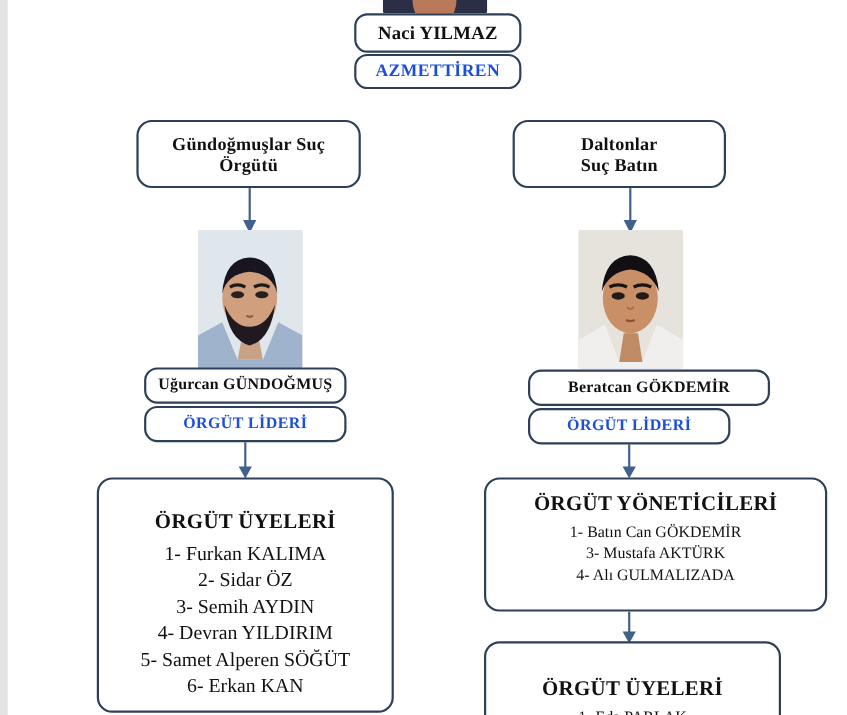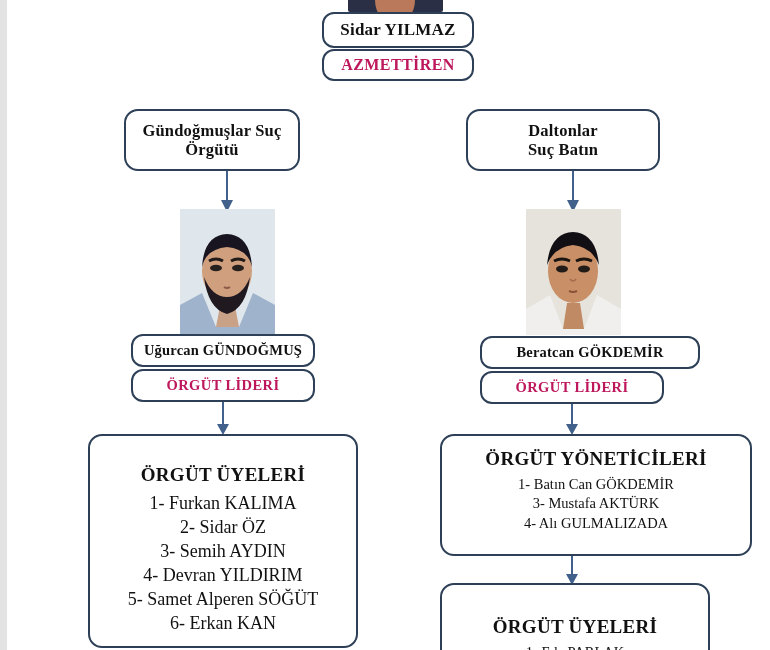--- a/index.html
+++ b/index.html
@@ -44,21 +44,21 @@
     color: #111111;
   }
   .node.tight { border-radius: 12px; }
 
   .name-line {
     font-weight: bold;
     letter-spacing: 0.2px;
     line-height: 1.18;
   }
   .role-line {
-    color: #be185d;
+    color: #1d4ed8;
     font-weight: bold;
     letter-spacing: 0.4px;
   }
   .heading {
     font-weight: bold;
     letter-spacing: 0.3px;
   }
   .member {
     line-height: 1.33;
     white-space: nowrap;
@@ -93,28 +93,28 @@
 
   <div class="photo" style="left:348px; top:-30px; width:95px; height:42px; border-radius:2px;">
     <svg width="95" height="42" viewBox="0 0 95 42" aria-hidden="true">
       <rect x="0" y="0" width="95" height="42" fill="#2b2f45"></rect>
       <ellipse cx="47" cy="30" rx="20" ry="24" fill="#b9795a"></ellipse>
       <path d="M27 26 Q47 2 67 26 Q57 16 47 16 Q37 16 27 26 Z" fill="#1d1b24"></path>
     </svg>
   </div>
 
   <div class="node tight" style="left:322px; top:12px; width:152px; height:36px; font-size:17px;">
-    <span class="name-line">Sidar YILMAZ</span>
+    <span class="name-line">Naci YILMAZ</span>
   </div>
 
   <div class="node tight" style="left:322px; top:49px; width:152px; height:32px; font-size:16px;">
     <span class="role-line">AZMETTİREN</span>
   </div>
 
-  <div class="node" style="left:124px; top:109px; width:176px; height:62px; font-size:16.5px; padding:0 6px;align-items:center;">
+  <div class="node" style="left:124px; top:109px; width:204px; height:62px; font-size:16.5px; padding:0 6px;align-items:center;">
     <span class="name-line">Gündoğmuşlar Suç</span>
     <span class="name-line">Örgütü</span>
   </div>
 
   <div class="conn" style="left:215px; top:171px; width:24px; height:42px;">
     <svg width="24" height="42" viewBox="0 0 24 42">
       <line x1="12" y1="0" x2="12" y2="32" stroke="#41618c" stroke-width="2"></line>
       <polygon points="12,41 6,29 18,29" fill="#41618c"></polygon>
     </svg>
   </div>

